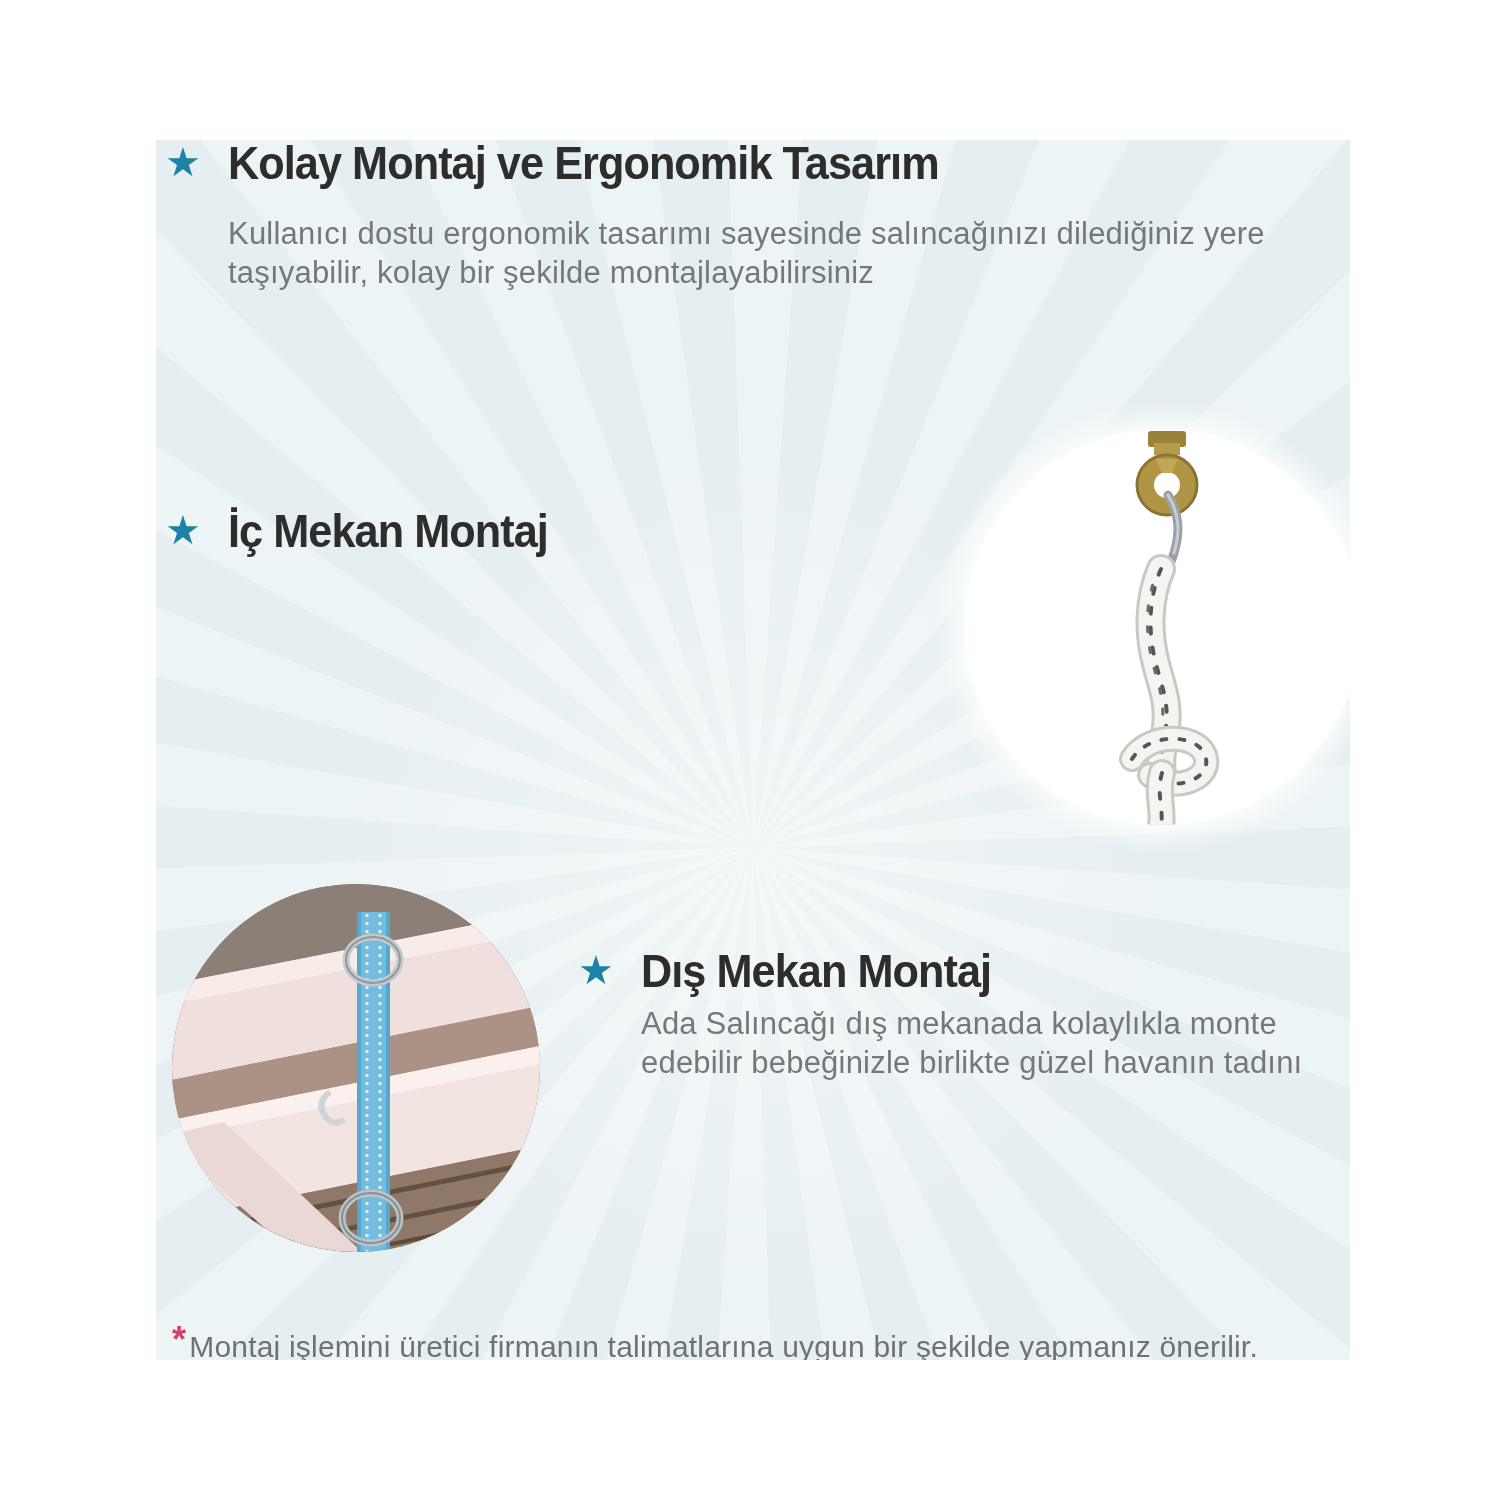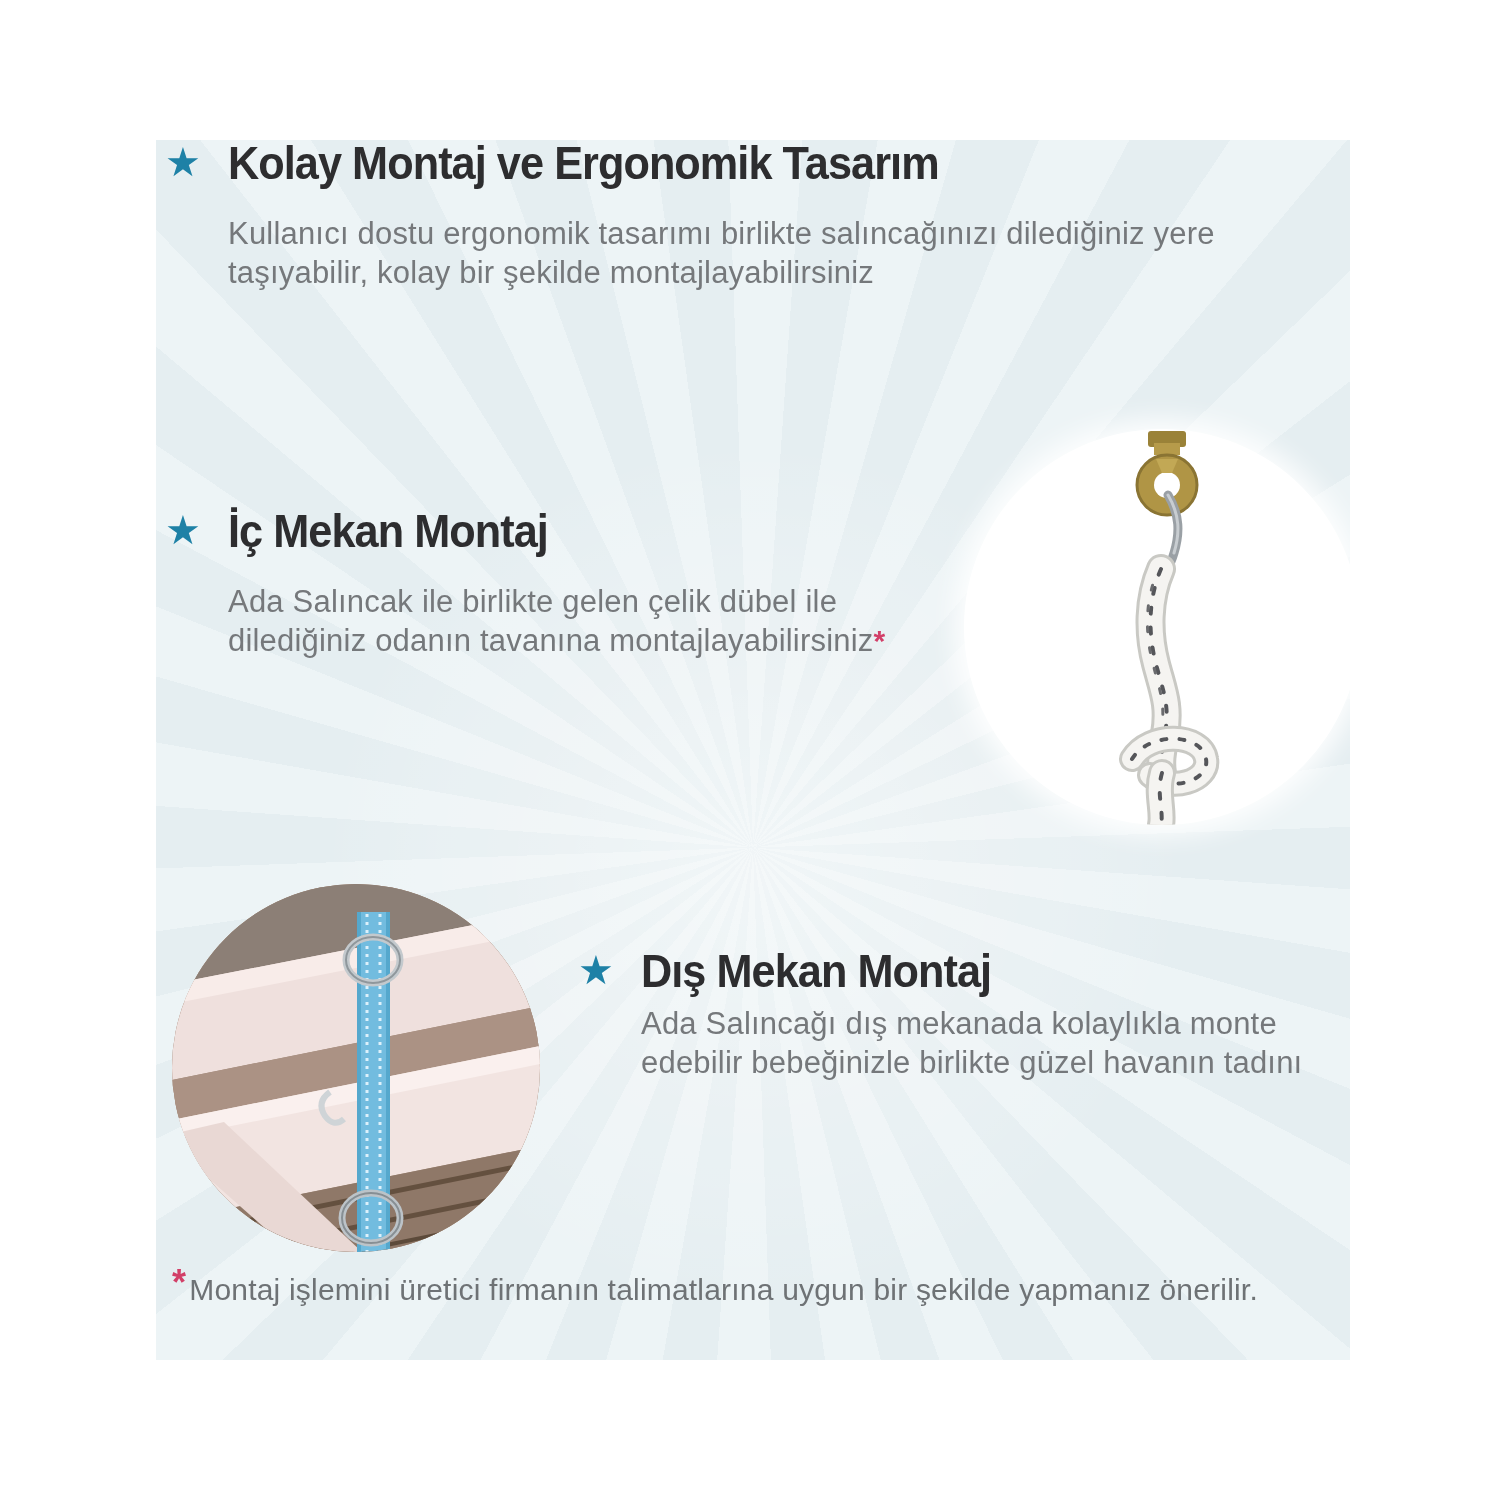--- a/index.html
+++ b/index.html
@@ -30,53 +30,49 @@
     letter-spacing:-1px;transform:scaleX(0.94);transform-origin:left top;
     white-space:nowrap;
   }
   .body{margin:26px 0 0 66px;font-size:31px;line-height:39px;color:#75787b;letter-spacing:.2px;}
   .s3 .body{margin-top:8px;}
   .ln{display:block;white-space:nowrap;}
   .mark{color:#d23f68;font-weight:700;font-size:30px;}
   .s1{left:6px;top:-2px;}
   .s2{left:6px;top:366px;}
   .s3{left:419px;top:806px;}
-  .footnote{position:absolute;left:16px;top:1092px;font-size:30px;color:#6e7275;letter-spacing:.2px;}
+  .footnote{position:absolute;left:16px;top:1149px;font-size:30px;color:#6e7275;letter-spacing:.2px;}
   .fmark{color:#d23f68;font-size:36px;vertical-align:5px;margin-right:3px;font-weight:700;}
   .circle{position:absolute;border-radius:50%;overflow:hidden;}
   .circle-indoor{left:808px;top:289px;width:396px;height:396px;background:#ffffff;box-shadow:0 0 26px 10px rgba(255,255,255,.9);}
   .circle-outdoor{left:16px;top:744px;width:368px;height:368px;background:#b59c90;}
   svg{display:block;}
 </style>
 </head>
 <body>
 
 <div class="panel">
   <div class="rays"></div>
 
   <section class="feature s1">
     <div class="head">
       <span class="star">★</span>
       <h2>Kolay Montaj ve Ergonomik Tasarım</h2>
     </div>
     <p class="body">
-      <span class="ln">Kullanıcı dostu ergonomik tasarımı birlikte salıncağınızı dilediğiniz yere</span>
+      <span class="ln">Kullanıcı dostu ergonomik tasarımı sayesinde salıncağınızı dilediğiniz yere</span>
       <span class="ln"><span>taşıyabilir, kolay bir şekilde montajlayabilirsiniz</span><span class="mark"></span></span>
     </p>
   </section>
 
   <section class="feature s2">
     <div class="head">
       <span class="star">★</span>
       <h2>İç Mekan Montaj</h2>
     </div>
-    <p class="body">
-      <span class="ln">Ada Salıncak ile birlikte gelen çelik dübel ile</span>
-      <span class="ln"><span>dilediğiniz odanın tavanına montajlayabilirsiniz</span><span class="mark">*</span></span>
-    </p>
   </section>
 
   <section class="feature s3">
     <div class="head">
       <span class="star">★</span>
       <h2>Dış Mekan Montaj</h2>
     </div>
     <p class="body">
       <span class="ln">Ada Salıncağı dış mekanada kolaylıkla monte</span>
       <span class="ln">edebilir bebeğinizle birlikte güzel havanın tadını</span>

